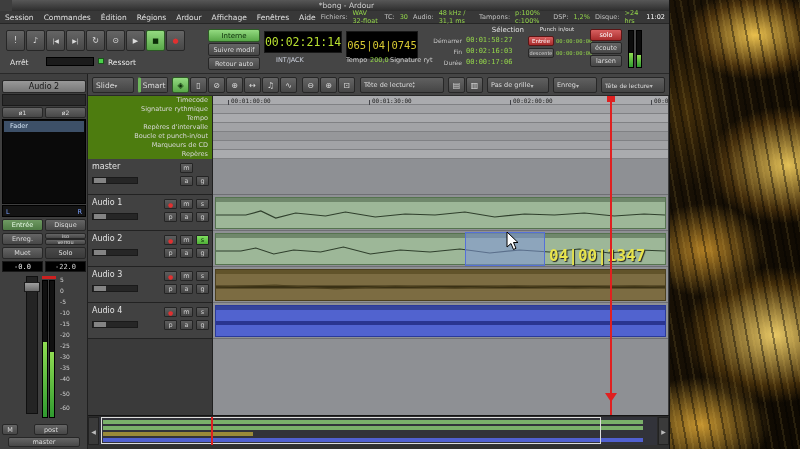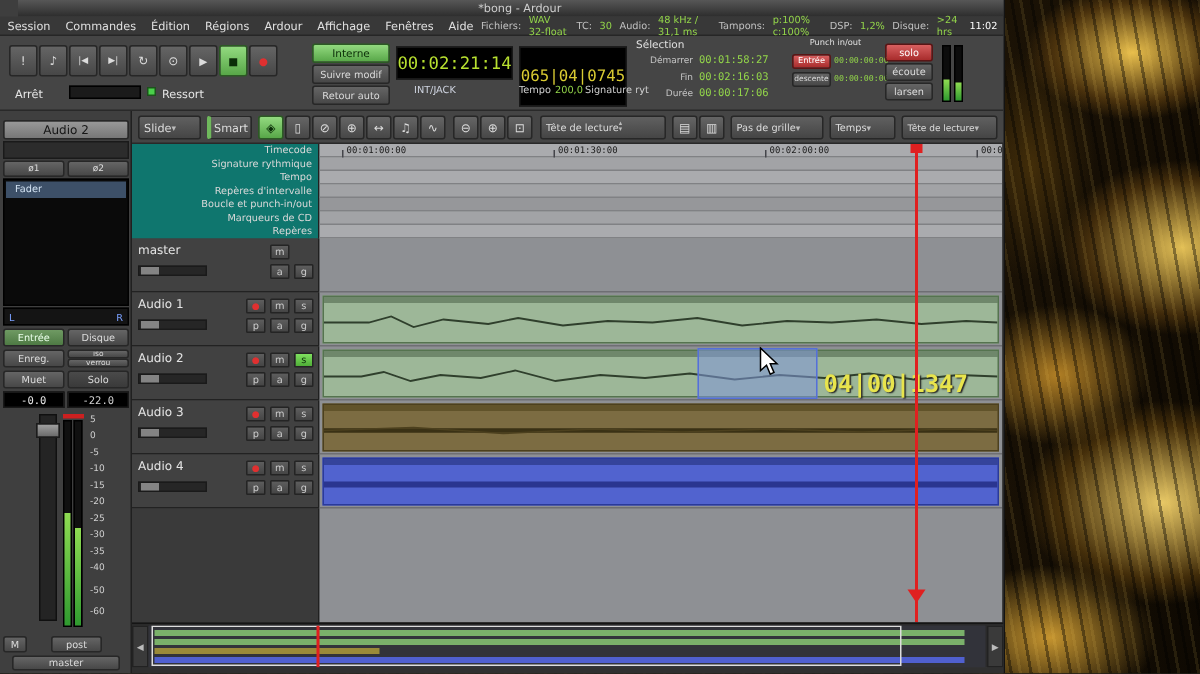--- a/index.html
+++ b/index.html
@@ -29,21 +29,21 @@
   .titlebar{position:absolute;left:12px;top:0;width:100%;height:11px;background:linear-gradient(#575757,#2d2d2d);text-align:center;font-size:7.5px;line-height:11px;color:#cfcfcf}
   .menubar{position:absolute;left:0;top:11px;width:100%;height:13px;background:#383838;display:flex;align-items:center;border-bottom:1px solid #262626}
   .menubar .items{display:flex}
   .menubar .items span{padding:0 5px;font-size:7.5px;color:#e0e0e0}
   .menubar .status{margin-left:auto;display:flex;gap:5px;align-items:center;font-size:6.5px;padding-right:4px}
   .slabel{color:#c0c0c0}.sval{color:#93d54a}.sclock{color:#fff}
   .transport{position:absolute;left:0;top:24px;width:669px;height:50px;background:#454545;border-bottom:1px solid #292929}
   .toolbar2{position:absolute;left:88px;top:74px;width:581px;height:22px;background:#454545;border-bottom:1px solid #292929}
   .dd{position:absolute;display:flex;align-items:center;justify-content:flex-start;padding:0 3px;background:linear-gradient(#606060,#454545);border:1px solid #272727;border-radius:2px;color:#dcdcdc}
   .dd .arrow{color:#bbb;font-size:6px}
-  .rulerlabels{position:absolute;left:88px;top:96px;width:125px;height:63px;background:#0f766e;border-right:1px solid #202020}
+  .rulerlabels{position:absolute;left:88px;top:96px;width:125px;height:63px;background:#4d7c0f;border-right:1px solid #202020}
   .rulerlabels div{height:9px;line-height:9px;font-size:6.5px;color:#d8d8d8;text-align:right;padding-right:4px;white-space:nowrap;overflow:hidden}
   .thead{position:absolute;left:88px;width:125px;height:36px;background:#414141;border-bottom:1px solid #222;border-right:1px solid #202020}
   .thead .tname{position:absolute;left:4px;top:3px;font-size:8px;color:#e4e4e4}
   .thead .tslider{position:absolute;left:4px;top:18px;width:46px;height:7px;background:#262626;border:1px solid #1a1a1a}
   .thead .tslider i{position:absolute;left:1px;top:0;width:12px;height:5px;background:#848484}
   .tb{position:absolute;width:13px;height:10px;display:flex;align-items:center;justify-content:center;font-size:6.5px;background:linear-gradient(#5e5e5e,#454545);border:1px solid #242424;border-radius:1px;color:#ccc}
   .tb.soloon{background:linear-gradient(#7fe05f,#4fae37);color:#0a2a0a}
   .tb .dot{color:#e03030;font-size:6px}
   .hcolfill{position:absolute;left:88px;top:339px;width:125px;height:76px;background:#3a3a3a;border-right:1px solid #202020}
   .canvas{position:absolute;left:213px;top:96px;width:455px;height:319px;background:#8e9094;overflow:hidden}
@@ -158,29 +158,29 @@
       </div>
     <div class="btn f65" style="left:208px;top:33px;width:52px;height:13px">
         <span>Retour auto</span>
       </div>
 
     <div class="blackbox" style="left:264px;top:7px;width:78px;height:22px;font-size:11.5px;color:#b8e030">
         <span>00:02:21:14</span>
       </div>
     <span class="lbl f65" style="left:276px;top:32px;color:#cfd4e0">INT/JACK</span>
 
-    <div class="blackbox" style="left:346px;top:7px;width:72px;height:40px;font-size:10.5px;color:#d8ca32">
+    <div class="blackbox" style="left:346px;top:7px;width:72px;height:28px;font-size:10.5px;color:#d8ca32">
         <span>065|04|0745</span>
       </div>
     <span class="lbl f65" style="left:346px;top:32px;color:#cfcfcf">Tempo</span>
     <span class="lbl f65" style="left:370px;top:32px;color:#93d54a">200,0</span>
     <span class="lbl f65" style="left:390px;top:32px;color:#cfcfcf">Signature ryt</span>
 
     <div class="abs" style="left:424px;top:2px;width:100px;height:46px">
-      <div class="f7" style="text-align:left;color:#e0e0e0">Sélection</div>
+      <div class="f7" style="text-align:right;color:#e0e0e0">Sélection</div>
       <span class="lbl f6" style="left:0;top:11px;width:38px;text-align:right;color:#c4c4c4">Démarrer</span>
       <span class="lbl f7 mono" style="left:42px;top:10px;color:#93d54a">00:01:58:27</span>
       <span class="lbl f6" style="left:0;top:22px;width:38px;text-align:right;color:#c4c4c4">Fin</span>
       <span class="lbl f7 mono" style="left:42px;top:21px;color:#93d54a">00:02:16:03</span>
       <span class="lbl f6" style="left:0;top:33px;width:38px;text-align:right;color:#c4c4c4">Durée</span>
       <span class="lbl f7 mono" style="left:42px;top:32px;color:#93d54a">00:00:17:06</span>
     </div>
 
     <div class="abs" style="left:528px;top:2px;width:58px;height:46px">
       <div class="f55" style="text-align:center;color:#e0e0e0">Punch in/out</div>
@@ -261,21 +261,21 @@
         <span>▤</span>
       </div>
     <div class="btn f8" style="left:378px;top:3px;width:17px;height:16px">
         <span>▥</span>
       </div>
     <div class="dd f65" style="left:399px;top:3px;width:62px;height:16px">
         <span>Pas de grille</span>
         <span class="arrow">▾</span>
       </div>
     <div class="dd f65" style="left:465px;top:3px;width:44px;height:16px">
-        <span>Temps</span>
+        <span>Enreg</span>
         <span class="arrow">▾</span>
       </div>
     <div class="dd f6" style="left:513px;top:3px;width:64px;height:16px">
         <span>Tête de lecture</span>
         <span class="arrow">▾</span>
       </div>
   </div>
 
   <div class="rulerlabels">
     <div>Timecode</div>

